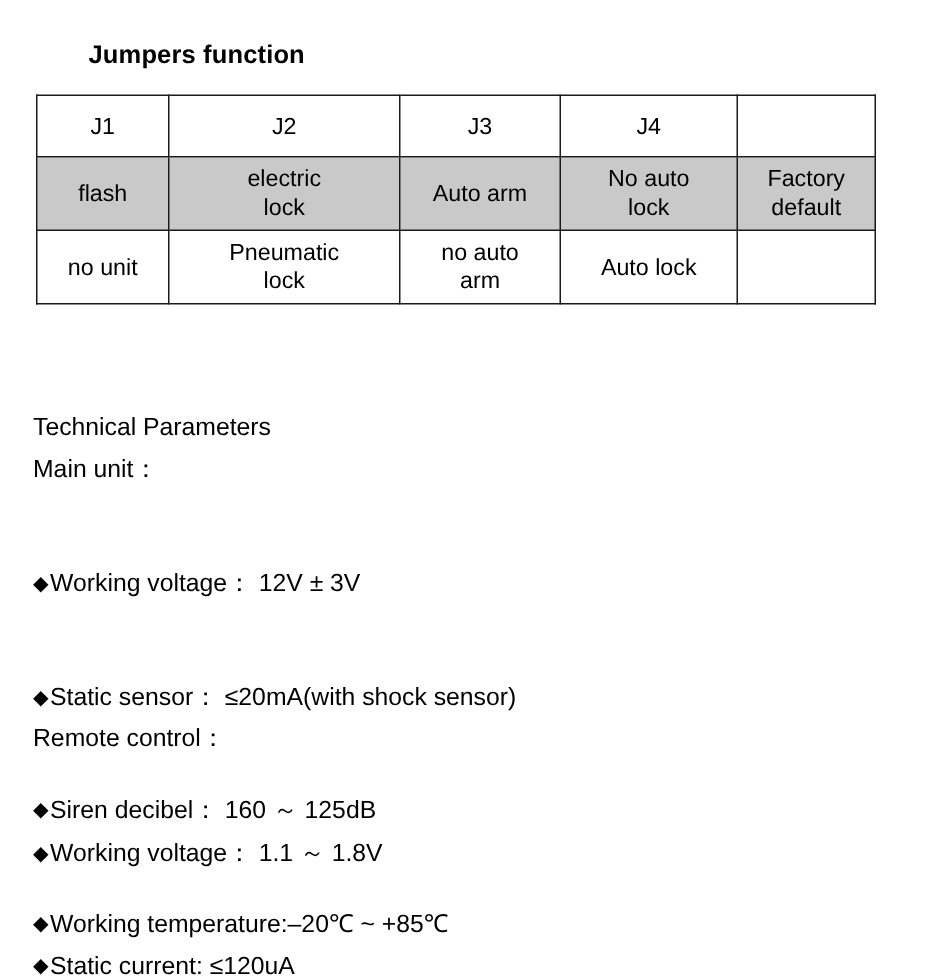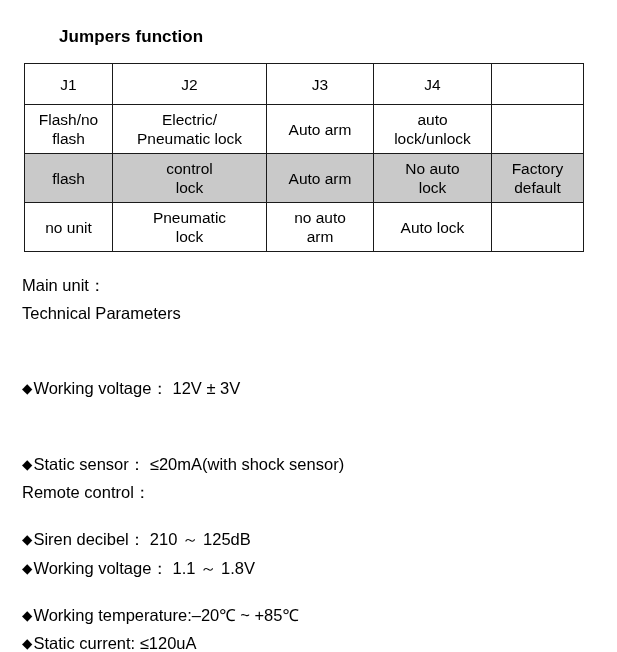--- a/index.html
+++ b/index.html
@@ -116,45 +116,27 @@
     </colgroup>
     <tbody>
       <tr class="hdr-row">
         <td>J1</td>
         <td>J2</td>
         <td>J3</td>
         <td>J4</td>
         <td></td>
       </tr>
 
-      <tr class="body-row">
-        <td>
-          <span class="cell-line">Flash/no</span>
-          <span class="cell-line">flash</span>
-        </td>
-        <td>
-          <span class="cell-line">Electric/</span>
-          <span class="cell-line">Pneumatic lock</span>
-        </td>
-        <td>
-          <span class="cell-line">Auto arm</span>
-        </td>
-        <td>
-          <span class="cell-line">auto</span>
-          <span class="cell-line">lock/unlock</span>
-        </td>
-        <td></td>
-      </tr>
 
       <tr class="body-row shaded">
         <td>
           <span class="cell-line">flash</span>
         </td>
         <td>
-          <span class="cell-line">control</span>
+          <span class="cell-line">electric</span>
           <span class="cell-line">lock</span>
         </td>
         <td>
           <span class="cell-line">Auto arm</span>
         </td>
         <td>
           <span class="cell-line">No auto</span>
           <span class="cell-line">lock</span>
         </td>
         <td>
@@ -177,28 +159,28 @@
         </td>
         <td>
           <span class="cell-line">Auto lock</span>
         </td>
         <td></td>
       </tr>
     </tbody>
   </table>
 
   <div class="spec-block" id="tech-block">
+    <span class="spec-head">Technical Parameters</span>
     <span class="spec-head">Main unit：</span>
-    <span class="spec-head">Technical Parameters</span>
 
     <span class="spec-line"><span class="bullet">◆</span><span class="spec-text">Working voltage： 12V ± 3V</span></span>
 
     <span class="spec-line"><span class="bullet">◆</span><span class="spec-text">Static sensor：  ≤20mA(with shock sensor)</span></span>
 
-    <span class="spec-line"><span class="bullet">◆</span><span class="spec-text">Siren decibel： 210 ～ 125dB</span></span>
+    <span class="spec-line"><span class="bullet">◆</span><span class="spec-text">Siren decibel： 160 ～ 125dB</span></span>
 
 
     <span class="spec-line"><span class="bullet">◆</span><span class="spec-text">Working temperature:–20℃ ~ +85℃</span></span>
   </div>
 
   <div class="spec-block" id="remote-block">
     <span class="spec-head">Remote control：</span>
 
     <span class="spec-line"><span class="bullet">◆</span><span class="spec-text">Working voltage： 1.1 ～ 1.8V</span></span>
 

